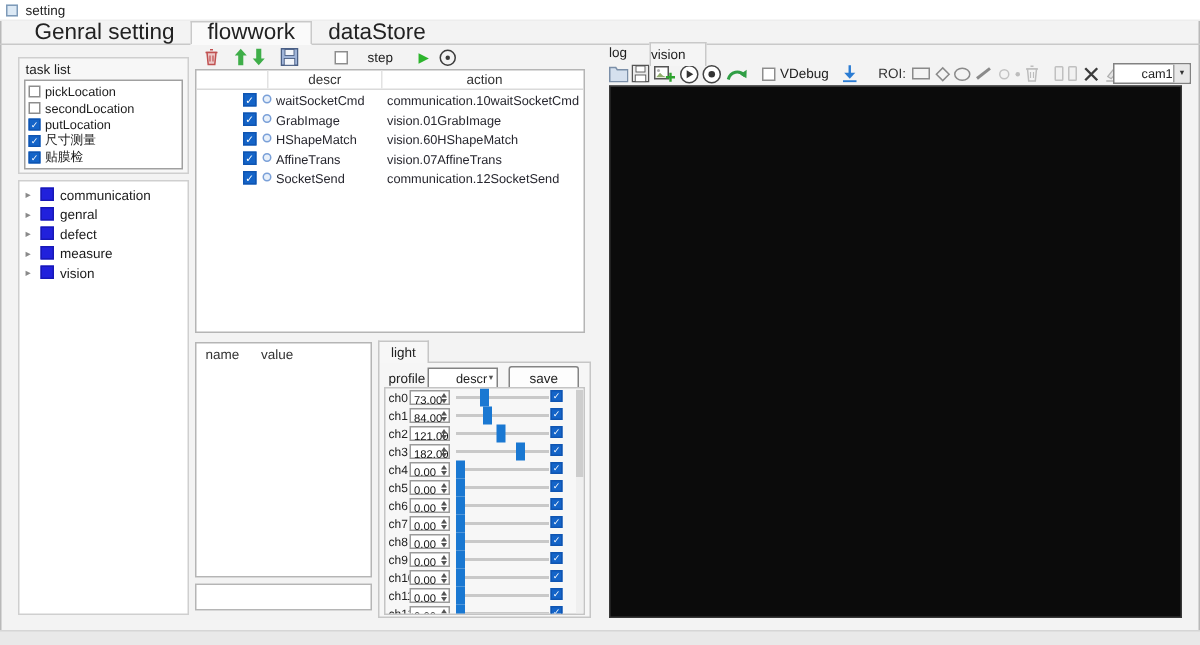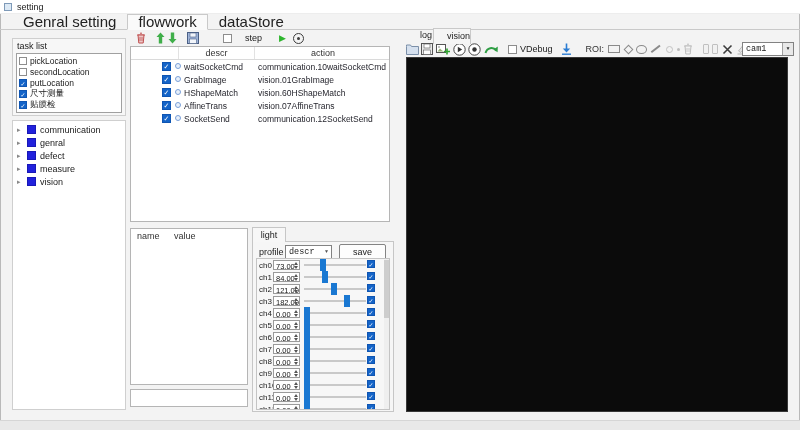--- a/index.html
+++ b/index.html
@@ -69,21 +69,21 @@
   .pth { position:absolute; top:2px; font-size:9px; color:#333; }
 
   
   .light-tab { position:absolute; left:252px; top:227px; width:34px; height:15px; background:#f7f7f7;
                border:1px solid #c6c6c6; border-bottom:none; font-size:9px; color:#222;
                text-align:center; line-height:14px; z-index:2; }
   .light-body { position:absolute; left:252px; top:241px; width:142px; height:171px;
                 background:#f6f6f6; border:1px solid #c6c6c6; }
   .profile-label { position:absolute; left:6px; top:5px; font-size:9px; color:#222; }
   .select { display:flex; align-items:center; justify-content:space-between; background:#fff;
-            border:1px solid #828282; font-size:8.5px; color:#222; padding-left:3px;font-family:Liberation Mono, monospace; }
+            border:1px solid #828282; font-size:8.5px; color:#222; padding-left:18px; }
   .select .dd { font-size:5px; color:#555; padding-right:3px; }
   .select .ddbtn { width:11px; align-self:stretch; background:#e8e8e8; border-left:1px solid #a0a0a0;
                    display:flex; align-items:center; justify-content:center; font-size:5px; color:#333;
                    padding:0; }
   .profile-select { position:absolute; left:32px; top:3px; width:47px; height:14px; }
   .save-btn { position:absolute; left:86px; top:2px; width:47px; height:16px; background:#fdfdfd;
               border:1px solid #848484; border-radius:2px; font-size:9px; color:#222;
               text-align:center; line-height:14px; }
   .channels { position:absolute; left:3px; top:16px; width:134px; height:152px; background:#f7f7f7;
               border:1px solid #c4c4c4; overflow:hidden; }
@@ -98,21 +98,21 @@
   .spin .su { border-bottom:3px solid #555; }
   .spin .sd { border-top:3px solid #555; }
   .ch-slider { position:absolute; left:47px; top:0; width:62px; height:12px; }
   .ch-slider .tr { position:absolute; left:0; right:0; top:5px; height:2px; background:#c9c9c9; }
   .ch-slider .hd { position:absolute; top:0; width:6px; height:12px; background:#1a78d2; }
   .ch-row .cb { position:absolute; left:110px; top:1px; width:8px; height:8px; font-size:6px; line-height:7px; }
   .sbar { position:absolute; right:0; top:0; bottom:0; width:5px; background:#efefef; }
   .sthumb { position:absolute; top:1px; left:0; right:0; height:58px; background:#cdcdcd; }
 
   
-  .vtab { position:absolute; top:28px; height:15px; font-size:9px; color:#222; text-align:right;
+  .vtab { position:absolute; top:28px; height:15px; font-size:9px; color:#222; text-align:left;
           line-height:15px; }
   .vtab.active { background:#f5f5f5; border:1px solid #c9c9c9; border-bottom:none; height:16px; z-index:2; }
   .vp-toolbar { position:absolute; left:406px; top:42px; height:14px; display:flex; align-items:center; }
   .vdebug-label { font-size:9px; color:#222; margin-left:3px; }
   .roi-label { font-size:9px; color:#333; margin-left:14px; }
   .shape { display:inline-block; }
   .sh-rect { width:12px; height:8px; border:1px solid #8a8a8a; margin-left:4px; }
   .sh-diamond { width:7px; height:7px; border:1px solid #8a8a8a; transform:rotate(45deg); margin-left:5px; }
   .sh-ellipse { width:11px; height:9px; border:1px solid #8a8a8a; border-radius:50%; margin-left:4px; }
   .sh-line { width:11px; height:1.5px; background:#8a8a8a; transform:rotate(-38deg); margin-left:3px; }

